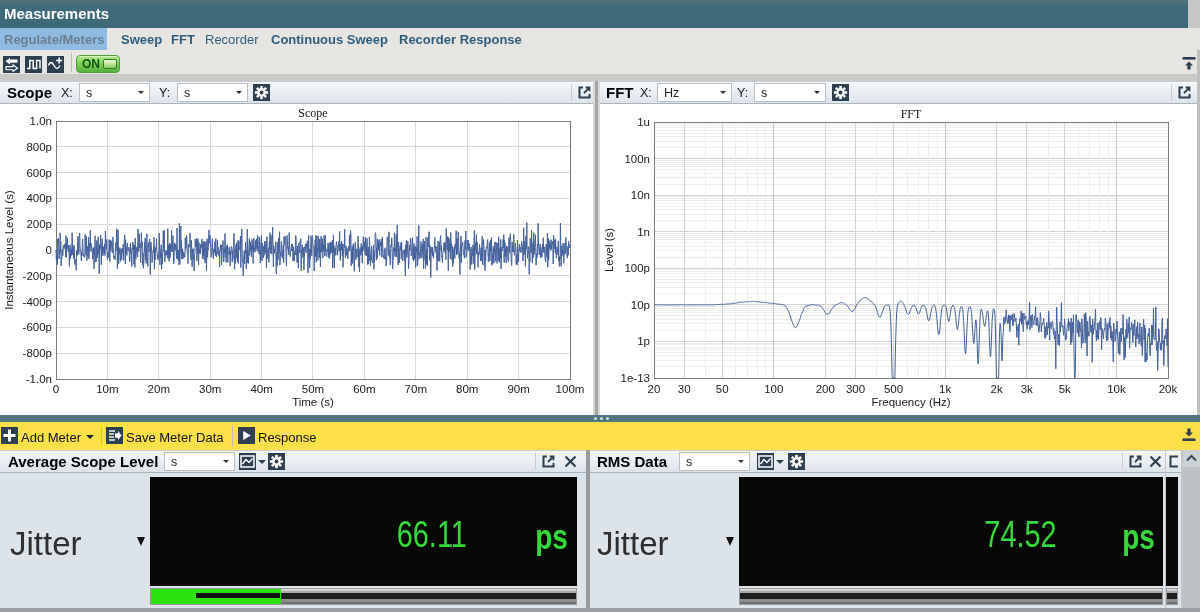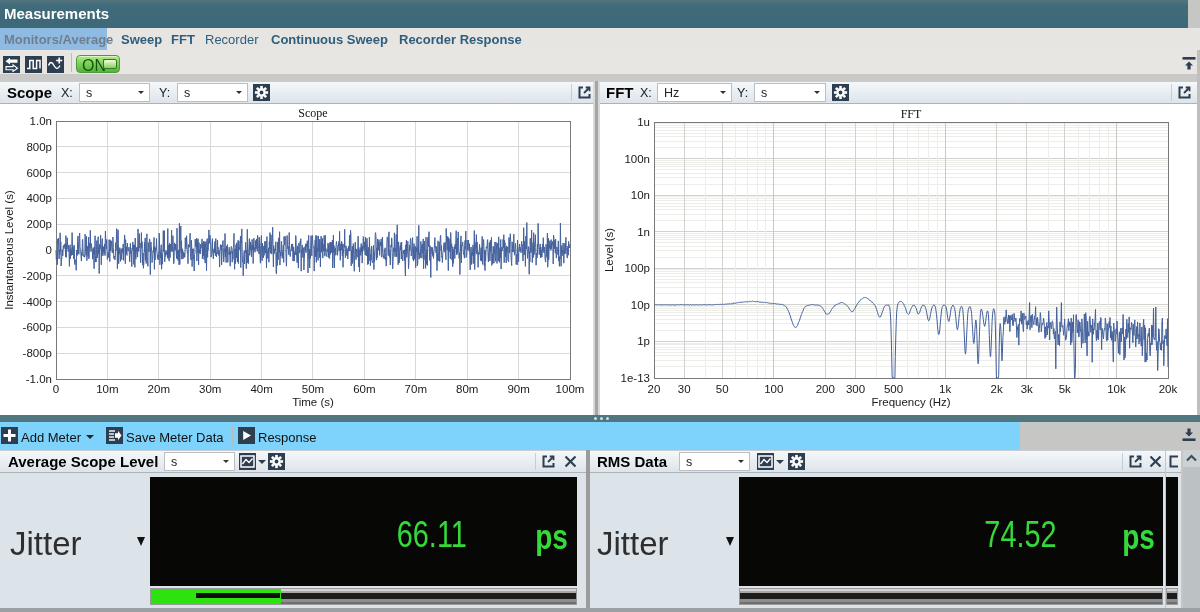--- a/index.html
+++ b/index.html
@@ -16,21 +16,21 @@
 .sep { position:absolute; width:1px; background:#bdbbb8; }
 </style></head>
 <body>
 
 <div class="abs" style="left:0;top:0;width:1188px;height:28px;background:linear-gradient(180deg,#54757f 0%,#406b7a 20%,#3d6877 100%)">
   <div class="abs" style="left:4px;top:5px;font-size:15px;font-weight:bold;color:#fff">Measurements</div>
 </div>
 
 <div class="abs" style="left:0;top:28px;width:1200px;height:22px;background:#e7e5e2">
   <div class="abs" style="left:0;top:0;width:107px;height:22px;background:#8fbbe2"></div>
-  <div class="abs" style="left:4px;top:4px;font-size:13px;font-weight:bold;color:#6e7e8e">Monitors/Average</div>
+  <div class="abs" style="left:4px;top:4px;font-size:13px;font-weight:bold;color:#6e7e8e">Regulate/Meters</div>
   <div class="abs" style="left:121px;top:4px;font-size:13px;font-weight:bold;color:#2f5d7c">Sweep</div>
   <div class="abs" style="left:171px;top:4px;font-size:13px;font-weight:bold;color:#2f5d7c">FFT</div>
   <div class="abs" style="left:205px;top:4px;font-size:13px;font-weight:normal;color:#2f5d7c">Recorder</div>
   <div class="abs" style="left:271px;top:4px;font-size:13px;font-weight:bold;color:#2f5d7c">Continuous Sweep</div>
   <div class="abs" style="left:399px;top:4px;font-size:13px;font-weight:bold;color:#2f5d7c">Recorder Response</div>
 </div>
 
 <div class="abs" style="left:0;top:50px;width:1200px;height:25px;background:#e8e6e3;border-bottom:1px solid #c9c7c4">
   <div class="icon" style="left:3px;top:6px;width:17px;height:17px"><svg width="17" height="17" viewBox="0 0 17 17">
         <polygon points="2.5,5.2 7,1.8 7,3.6 14.5,3.6 14.5,6.8 7,6.8 7,8.6" fill="#fff"></polygon>
@@ -39,21 +39,21 @@
   <div class="icon " style="left:25px;top:6px;width:17px;height:17px"><svg width="17" height="17" viewBox="0 0 17 17">
         <polyline points="2,12.5 4.8,12.5 4.8,4.5 8.2,4.5 8.2,12.5 11.6,12.5 11.6,4.5 15,4.5 15,12.5" fill="none" stroke="#fff" stroke-width="1.5"></polyline>
       </svg></div>
   <div class="icon " style="left:47px;top:6px;width:17px;height:17px"><svg width="17" height="17" viewBox="0 0 17 17">
         <path d="M1.5,9.5 C3,5.5 5,5.5 7,9.5 C9,13.5 11,13.5 13,9.5" fill="none" stroke="#fff" stroke-width="1.4"></path>
         <line x1="12.2" y1="1.5" x2="12.2" y2="7.5" stroke="#fff" stroke-width="1.6"></line>
         <line x1="9.2" y1="4.5" x2="15.2" y2="4.5" stroke="#fff" stroke-width="1.6"></line>
       </svg></div>
   <div class="sep" style="left:71px;top:3px;height:19px"></div>
   <div class="abs" style="left:76px;top:5px;width:44px;height:18px;border:1px solid #4f9a3a;border-radius:4px;background:linear-gradient(180deg,#b5ea8e,#7ed25a 45%,#55b23e);box-shadow:inset 0 1px 0 #d9f7c0">
-    <span style="position:absolute;left:5px;top:1px;font-size:16px;font-weight:normal;color:#14540f">ON</span>
+    <span style="position:absolute;left:5px;top:1px;font-size:12px;font-weight:bold;color:#14540f">ON</span>
     <span style="position:absolute;left:26px;top:3px;width:14px;height:10px;border:1px solid #2f7a26;border-radius:2px;background:linear-gradient(180deg,#f2fcda,#8bcd5e)"></span>
   </div>
   <svg class="abs" style="left:1181px;top:6px" width="16" height="15" viewBox="0 0 16 15">
       <rect x="1.5" y="1" width="13" height="2.6" fill="#2c3e50"></rect>
       <polygon points="8,5.5 12,9.5 9.6,9.5 9.6,13.5 6.4,13.5 6.4,9.5 4,9.5" fill="#2c3e50"></polygon>
     </svg>
 </div>
 
 <div class="abs" style="left:0;top:75px;width:1200px;height:6px;background:#c9c9c7"></div>
 
@@ -283,21 +283,21 @@
 </div>
 
 <div class="abs" style="left:1197px;top:50px;width:3px;height:365px;background:#bfbfbd"></div>
 
 <div class="abs" style="left:0;top:415px;width:1200px;height:7px;background:#50767f">
   <span class="abs" style="left:594px;top:2px;width:3px;height:3px;border-radius:50%;background:#cfe0e6"></span>
   <span class="abs" style="left:600px;top:2px;width:3px;height:3px;border-radius:50%;background:#cfe0e6"></span>
   <span class="abs" style="left:606px;top:2px;width:3px;height:3px;border-radius:50%;background:#cfe0e6"></span>
 </div>
 
-<div class="abs" style="left:0;top:422px;width:1020px;height:28px;background:#7dd3fc">
+<div class="abs" style="left:0;top:422px;width:1200px;height:28px;background:#fde047">
   <div class="icon " style="left:1px;top:5px;width:17px;height:17px"><svg width="17" height="17" viewBox="0 0 17 17">
         <line x1="8.5" y1="2.5" x2="8.5" y2="14.5" stroke="#fff" stroke-width="3"></line>
         <line x1="2.5" y1="8.5" x2="14.5" y2="8.5" stroke="#fff" stroke-width="3"></line>
       </svg></div>
   <div class="tbtext" style="left:21px;top:8px">Add Meter</div>
   <div class="abs" style="left:86px;top:13px;width:0;height:0;border-left:4px solid transparent;border-right:4px solid transparent;border-top:4px solid #222"></div>
   <div class="sep" style="left:101px;top:4px;height:20px"></div>
   <div class="icon " style="left:106px;top:5px;width:17px;height:17px"><svg width="17" height="17" viewBox="0 0 17 17">
         <line x1="3" y1="4" x2="9" y2="4" stroke="#fff" stroke-width="1.4"></line>
         <line x1="3" y1="7" x2="8" y2="7" stroke="#fff" stroke-width="1.4"></line>

